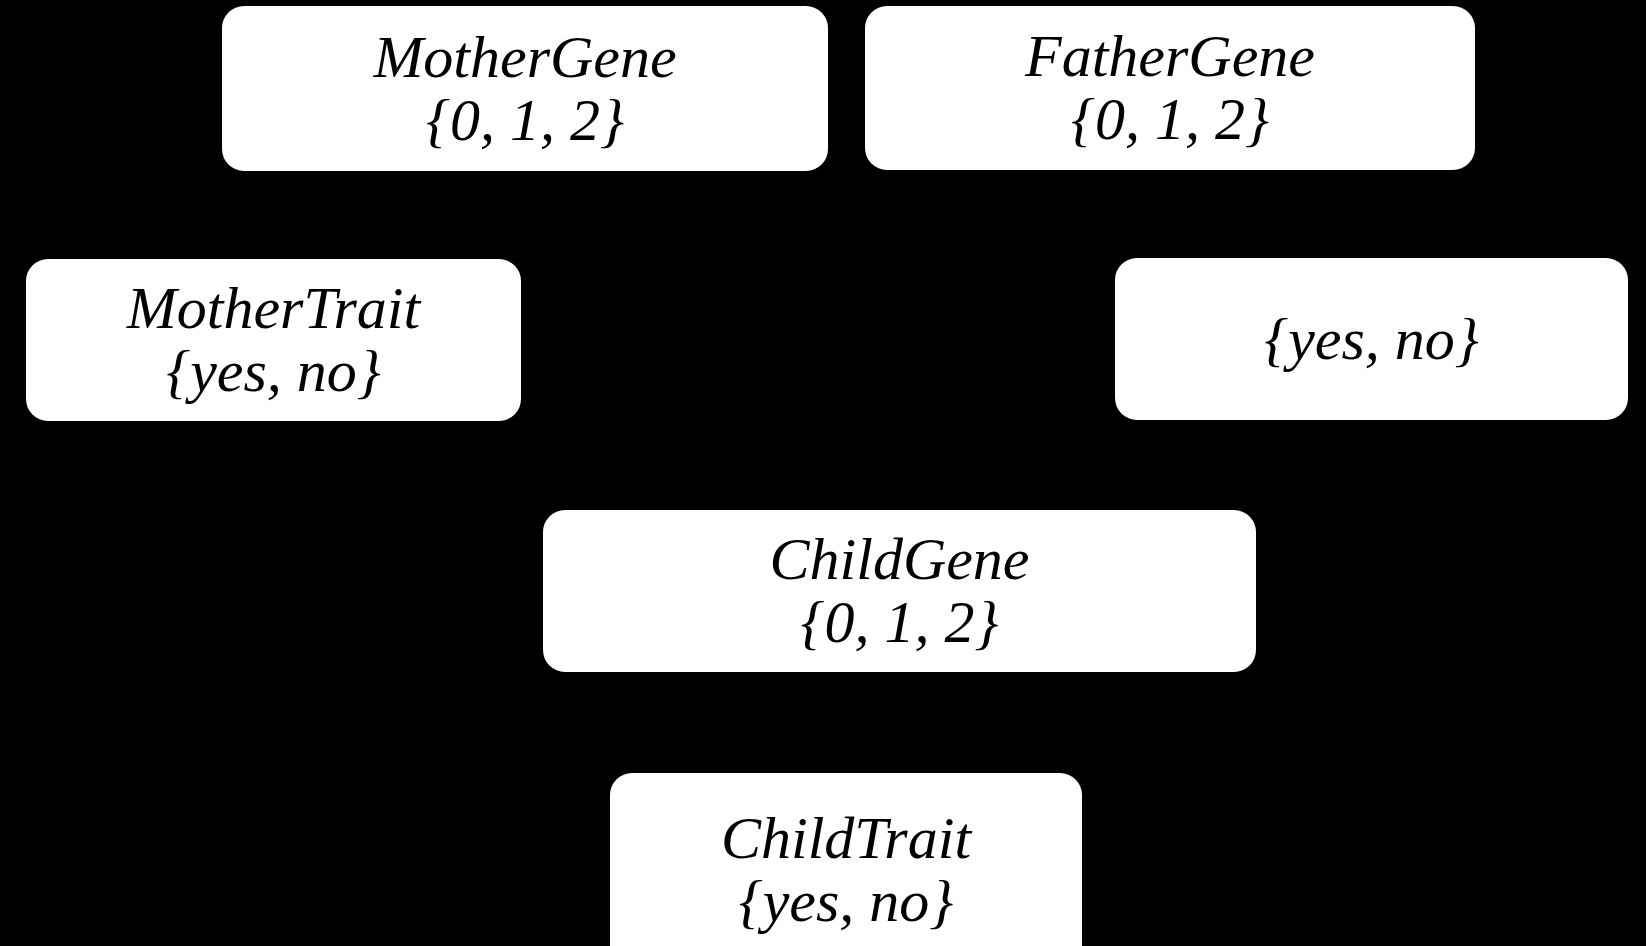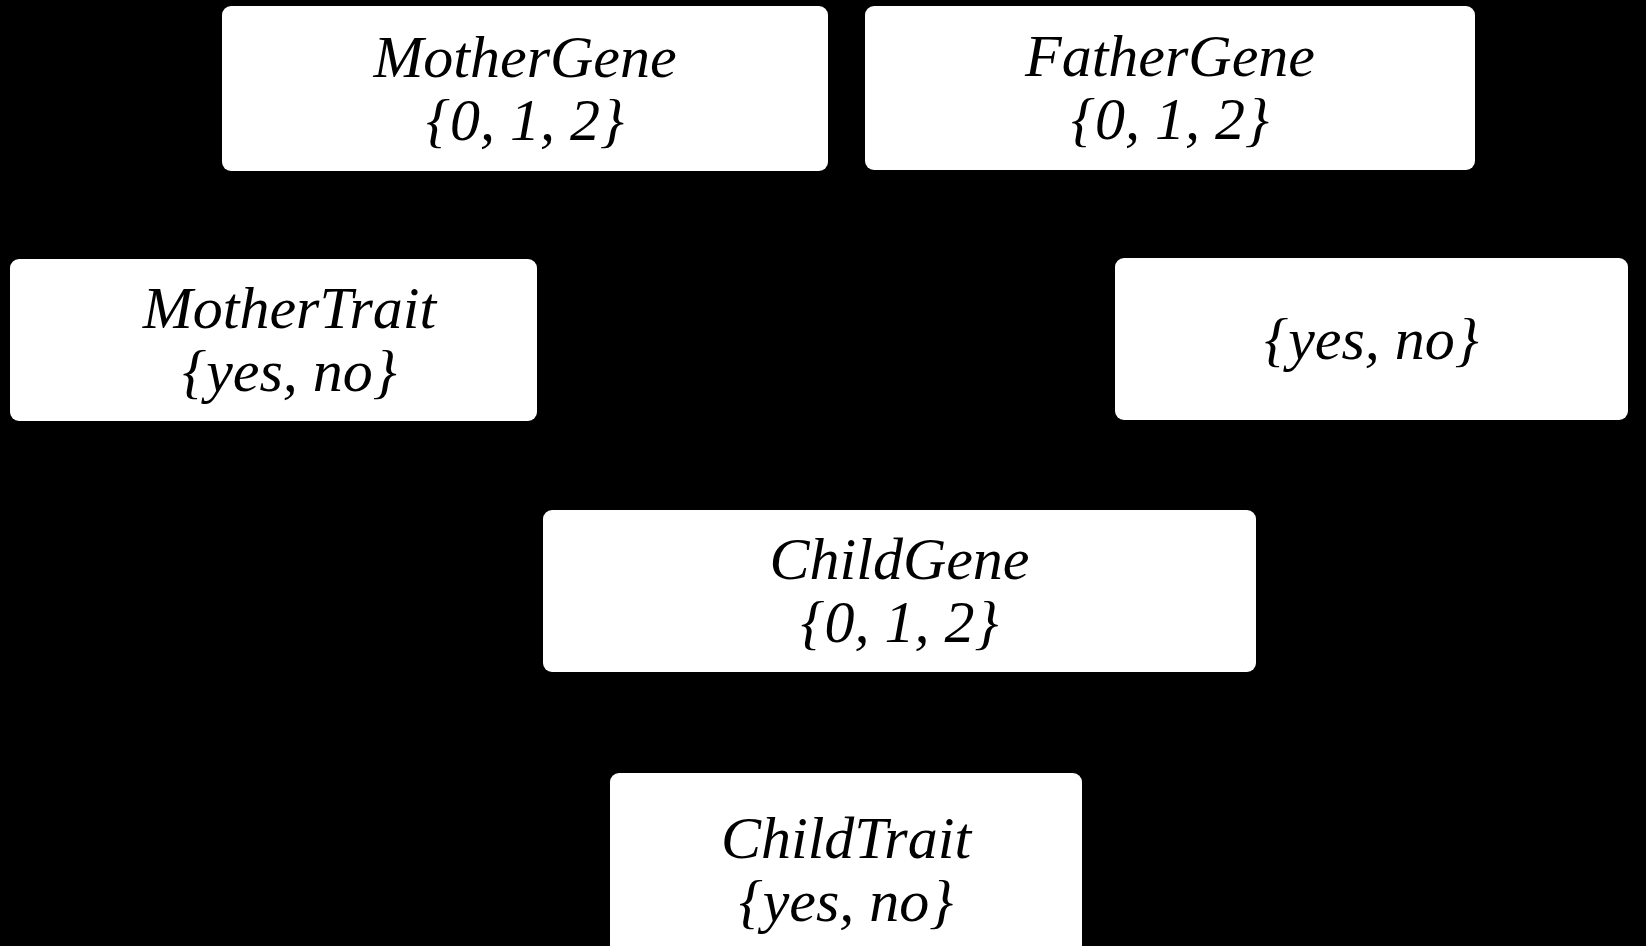--- a/index.html
+++ b/index.html
@@ -11,39 +11,39 @@
     position: relative;
     width: 1646px;
     height: 946px;
     background: #000000;
     overflow: hidden;
     font-family: "Liberation Serif", "DejaVu Serif", serif;
   }
   .node {
     position: absolute;
     background: #ffffff;
-    border-radius: 9px;
+    border-radius: 22px;
     display: flex;
     flex-direction: column;
     align-items: center;
     justify-content: center;
     text-align: center;
     color: #000000;
     font-style: italic;
     font-size: 60px;
     line-height: 63px;
   }
   .node-title, .node-values {
     display: block;
     white-space: nowrap;
   }
   
   .n-mother-gene  { left: 222px;  top: 6px;   width: 606px; height: 165px; }
   .n-father-gene  { left: 865px;  top: 6px;   width: 610px; height: 164px; }
-  .n-mother-trait { left: 10px;   top: 259px; width: 495px; height: 162px; padding-left: 32px; }
+  .n-mother-trait { left: 26px;   top: 259px; width: 495px; height: 162px; }
   .n-father-trait { left: 1115px; top: 258px; width: 513px; height: 162px; }
   .n-child-gene   { left: 543px;  top: 510px; width: 713px; height: 162px; }
   .n-child-trait  { left: 610px;  top: 773px; width: 472px; height: 194px; }
 </style>
 </head>
 <body>
 
 <div class="canvas">
 
   <div class="node n-mother-gene">

